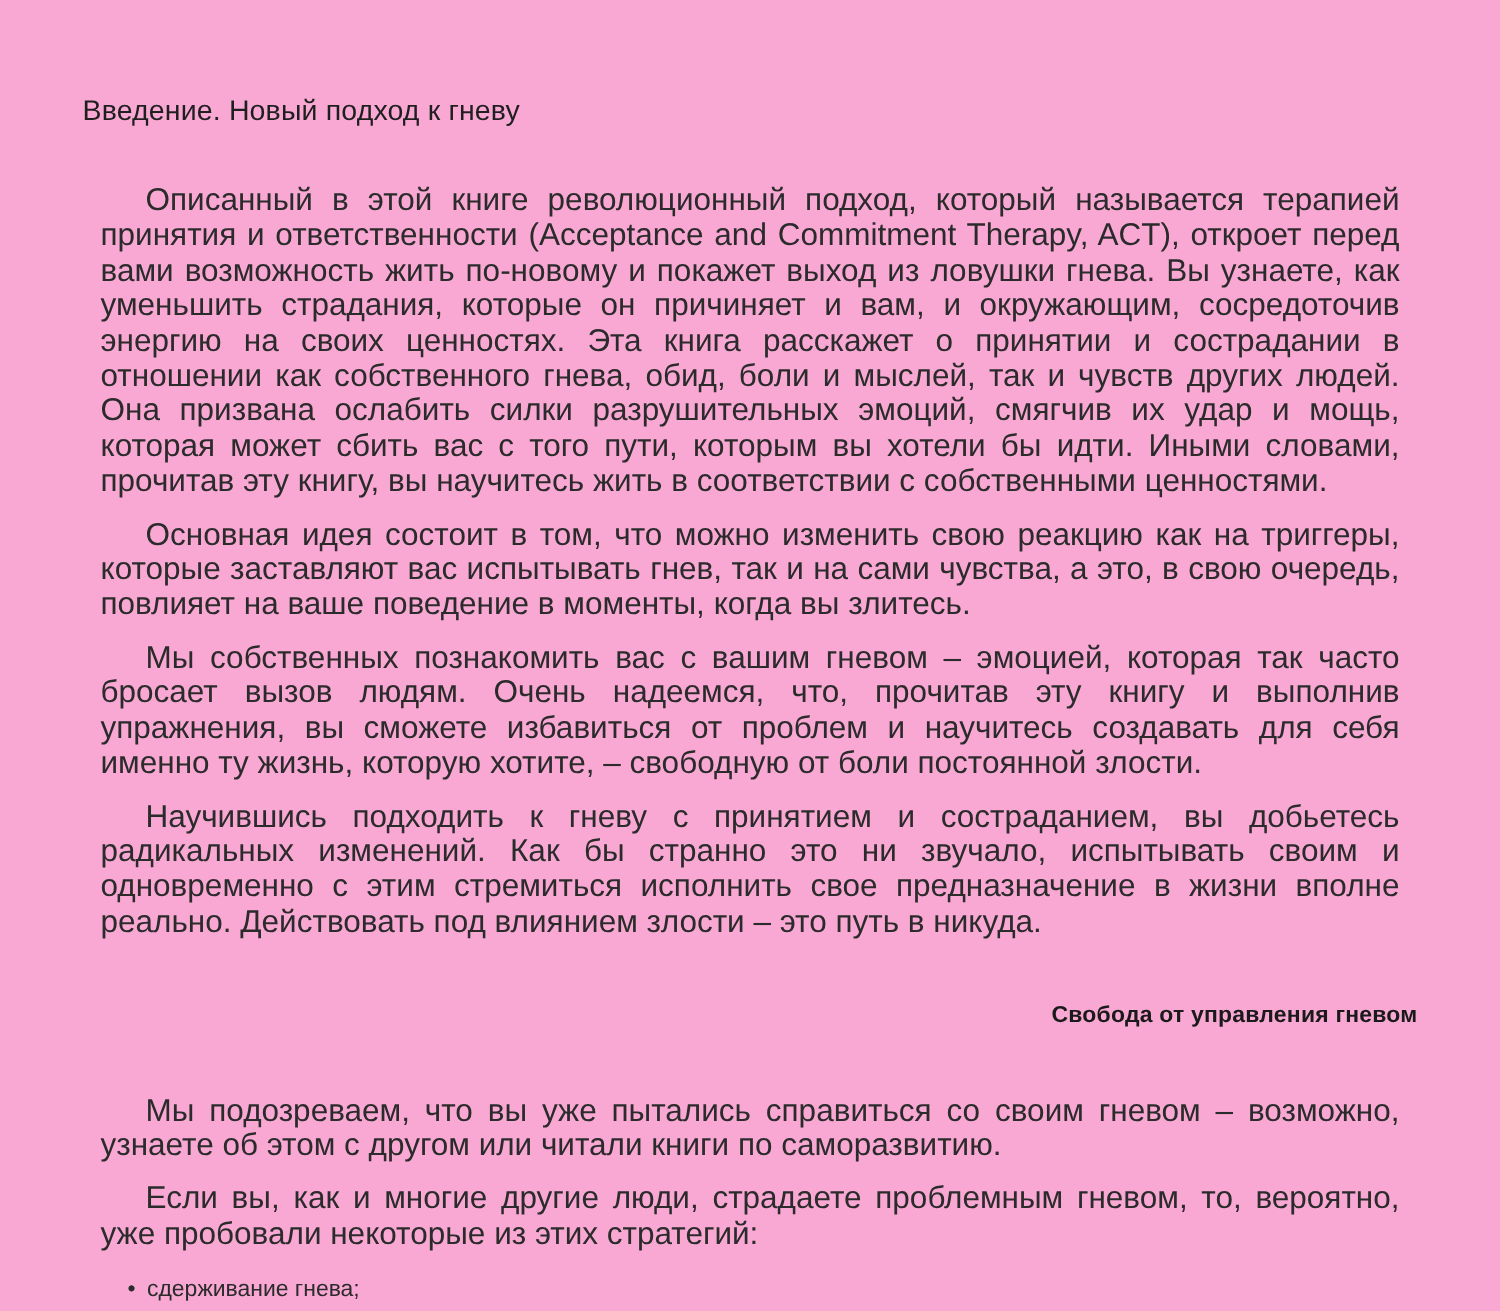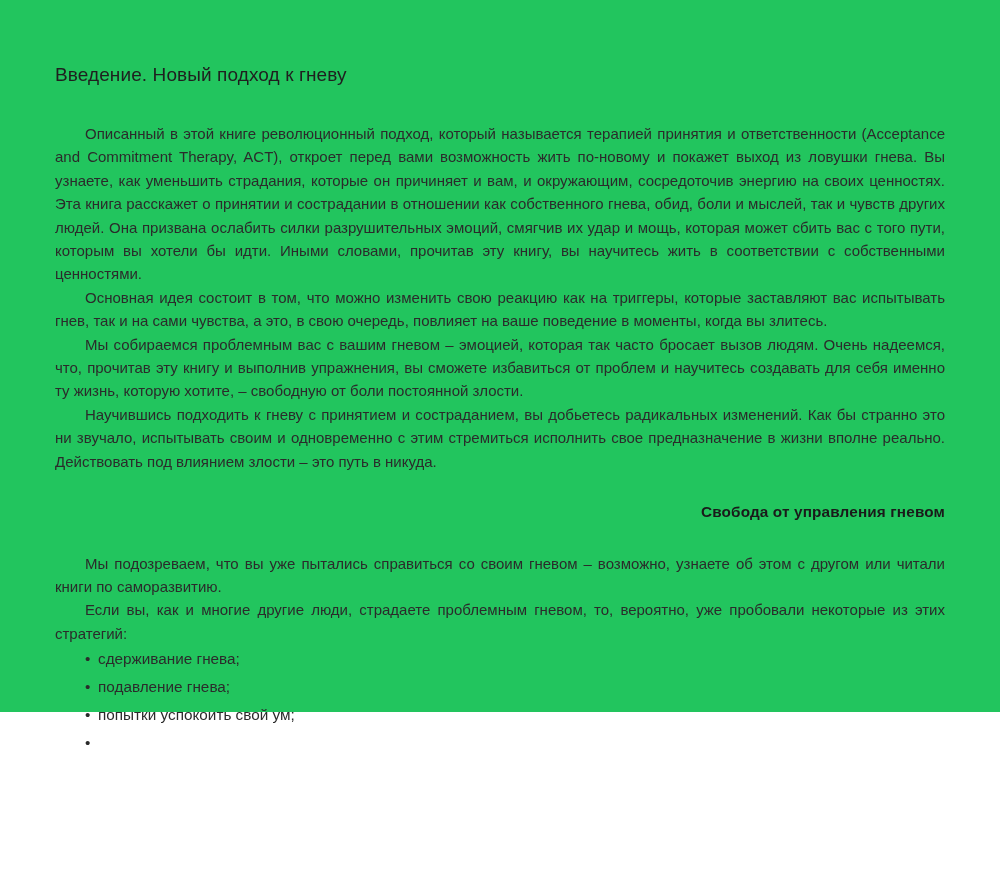--- a/index.html
+++ b/index.html
@@ -12,22 +12,22 @@
     height: 874px;
     background: #ffffff;
     font-family: "Liberation Sans", "DejaVu Sans", sans-serif;
     color: #2b2b2b;
     overflow: hidden;
   }
 
   .page {
     position: relative;
     width: 1000px;
-    height: 712px;
-    background: #22c55e;
+    height: 874px;
+    background: #f9a8d4;
     box-sizing: border-box;
   }
 
   .content {
     position: absolute;
     left: 55px;
     top: 62px;
     width: 890px;
   }
 
@@ -35,26 +35,26 @@
     font-size: 19px;
     font-weight: normal;
     color: #1f1f1f;
     letter-spacing: 0.1px;
     line-height: 26px;
     margin: 0 0 34px 0;
     white-space: nowrap;
   }
 
   .body-text {
-    font-size: 15px;
+    font-size: 21px;
     line-height: 23.4px;
     text-align: justify;
     text-justify: inter-word;
     color: #2b2b2b;
-    margin: 0;
+    margin: 12px;
     text-indent: 30px;
     hyphens: manual;
   }
 
   .section-heading {
     font-size: 15.3px;
     font-weight: bold;
     text-align: right;
     color: #1a1a1a;
     line-height: 23.4px;
@@ -92,21 +92,21 @@
 
 <div class="page">
   <div class="content">
 
     <h1 class="chapter-title">Введение. Новый подход к гневу</h1>
 
     <p class="body-text">Описанный в этой книге революционный подход, который называется терапией принятия и ответственности (Acceptance and Commitment Therapy, ACT), откроет перед вами возможность жить по-новому и покажет выход из ловушки гнева. Вы узнаете, как уменьшить страдания, которые он причиняет и вам, и окружающим, сосредоточив энергию на своих ценностях. Эта книга расскажет о принятии и сострадании в отношении как собственного гнева, обид, боли и мыслей, так и чувств других людей. Она призвана ослабить силки разрушительных эмоций, смягчив их удар и мощь, которая может сбить вас с того пути, которым вы хотели бы идти. Иными словами, прочитав эту книгу, вы научитесь жить в соответствии с собственными ценностями.</p>
 
     <p class="body-text">Основная идея состоит в том, что можно изменить свою реакцию как на триггеры, которые заставляют вас испытывать гнев, так и на сами чувства, а это, в свою очередь, повлияет на ваше поведение в моменты, когда вы злитесь.</p>
 
-    <p class="body-text">Мы собираемся проблемным вас с вашим гневом – эмоцией, которая так часто бросает вызов людям. Очень надеемся, что, прочитав эту книгу и выполнив упражнения, вы сможете избавиться от проблем и научитесь создавать для себя именно ту жизнь, которую хотите, – свободную от боли постоянной злости.</p>
+    <p class="body-text">Мы собственных познакомить вас с вашим гневом – эмоцией, которая так часто бросает вызов людям. Очень надеемся, что, прочитав эту книгу и выполнив упражнения, вы сможете избавиться от проблем и научитесь создавать для себя именно ту жизнь, которую хотите, – свободную от боли постоянной злости.</p>
 
     <p class="body-text">Научившись подходить к гневу с принятием и состраданием, вы добьетесь радикальных изменений. Как бы странно это ни звучало, испытывать своим и одновременно с этим стремиться исполнить свое предназначение в жизни вполне реально. Действовать под влиянием злости – это путь в никуда.</p>
 
     <div class="gap-before-heading"></div>
 
     <h2 class="section-heading">Свобода от управления гневом</h2>
 
     <div class="gap-after-heading"></div>
 
     <p class="body-text">Мы подозреваем, что вы уже пытались справиться со своим гневом – возможно, узнаете об этом с другом или читали книги по саморазвитию.</p>

